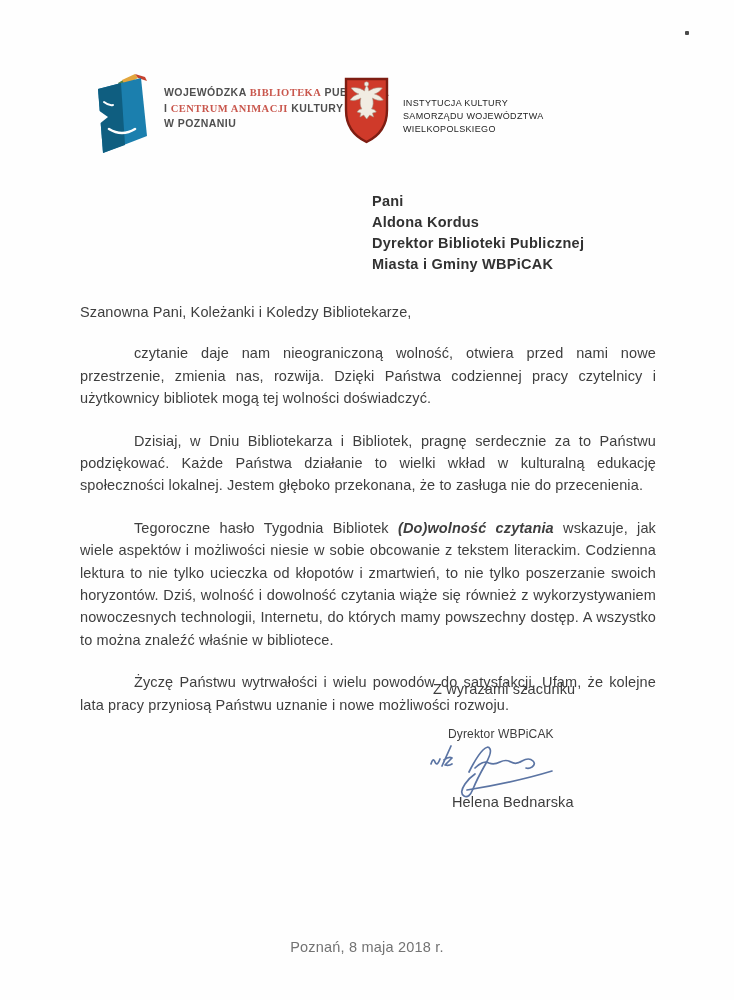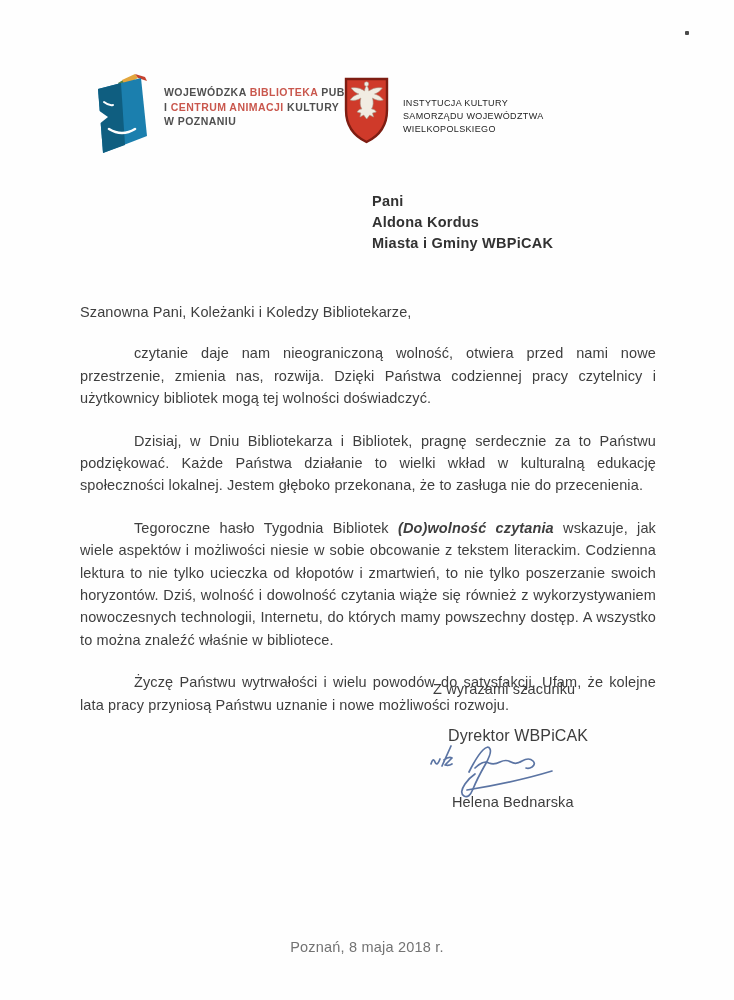--- a/index.html
+++ b/index.html
@@ -9,41 +9,41 @@
     font-family:"Liberation Sans", sans-serif; color:#3d3d3d;
   }
   .speck { position:absolute; left:685px; top:31px; width:4px; height:4px;
            background:#4a4a4a; border-radius:1px; }
 
   
   .logo-left { position:absolute; left:94px; top:72px; display:flex; align-items:flex-start; }
   .book-icon { width:58px; height:84px; flex:0 0 auto; }
   .logo-left-text { margin-left:12px; margin-top:13px; font-weight:bold;
     font-size:10.5px; letter-spacing:0.45px; line-height:14.5px; color:#4f4f4f; }
-  .accent { color:#c9574d; }
+  .accent { color:#c9574d;font-family:Liberation Serif, serif; }
 
   .logo-right { position:absolute; left:343px; top:76px; display:flex; align-items:flex-start; }
   .shield-icon { width:47px; height:69px; flex:0 0 auto; }
   .logo-right-text { margin-left:13px; margin-top:21px; font-weight:normal;
     font-size:9px; letter-spacing:0.35px; line-height:13px; color:#1d1d1d; }
 
   
   .recipient { position:absolute; left:372px; top:191px; font-weight:bold;
     font-size:14.5px; line-height:21px; letter-spacing:0.25px; color:#323232; }
 
   
   .body-text { position:absolute; left:80px; top:301px; width:576px;
     font-size:14.5px; line-height:22.4px; letter-spacing:0.12px; color:#3e3e3e; }
   .salutation { margin:0 0 19px 0; }
   .body-text p { margin:0 0 20px 0; text-align:justify; text-indent:54px; }
   .em-phrase { font-weight:bold; font-style:italic; }
 
   
   .closing   { position:absolute; left:433px; top:681px; font-size:14.5px; letter-spacing:0.15px; }
-  .sig-title { position:absolute; left:448px; top:727px; font-size:16px; letter-spacing:0.15px; }
+  .sig-title { position:absolute; left:448px; top:727px; font-size:12px; letter-spacing:0.15px; }
   .signature-svg { position:absolute; left:421px; top:740px; }
   .sig-name  { position:absolute; left:452px; top:794px; font-size:14.5px; letter-spacing:0.15px; }
 
   
   .dateline { position:absolute; left:0; top:939px; width:734px; text-align:center;
     font-size:14.5px; letter-spacing:0.2px; color:#737373; }
 </style>
 </head>
 <body>
 
@@ -78,20 +78,21 @@
     <div class="logo-right-text">
       <div>INSTYTUCJA KULTURY</div>
       <div>SAMORZĄDU WOJEWÓDZTWA</div>
       <div>WIELKOPOLSKIEGO</div>
     </div>
   </div>
 
   <div class="recipient">
     <div>Pani</div>
     <div>Aldona Kordus</div>
+    <div>Dyrektor Biblioteki Publicznej</div>
     <div>Miasta i Gminy WBPiCAK</div>
   </div>
 
   <div class="body-text">
     <div class="salutation">Szanowna Pani, Koleżanki i Koledzy Bibliotekarze,</div>
     <p>czytanie daje nam nieograniczoną wolność, otwiera przed nami nowe przestrzenie, zmienia nas, rozwija. Dzięki Państwa codziennej pracy czytelnicy i użytkownicy bibliotek mogą tej wolności doświadczyć.</p>
     <p>Dzisiaj, w Dniu Bibliotekarza i Bibliotek, pragnę serdecznie za to Państwu podziękować. Każde Państwa działanie to wielki wkład w kulturalną edukację społeczności lokalnej. Jestem głęboko przekonana, że to zasługa nie do przecenienia.</p>
     <p><span>Tegoroczne hasło Tygodnia Bibliotek </span><span class="em-phrase">(Do)wolność czytania</span><span> wskazuje, jak wiele aspektów i możliwości niesie w sobie obcowanie z tekstem literackim. Codzienna lektura to nie tylko ucieczka od kłopotów i zmartwień, to nie tylko poszerzanie swoich horyzontów. Dziś, wolność i dowolność czytania wiąże się również z wykorzystywaniem nowoczesnych technologii, Internetu, do których mamy powszechny dostęp. A wszystko to można znaleźć właśnie w bibliotece.</span></p>
     <p>Życzę Państwu wytrwałości i wielu powodów do satysfakcji. Ufam, że kolejne lata pracy przyniosą Państwu uznanie i nowe możliwości rozwoju.</p>
   </div>

